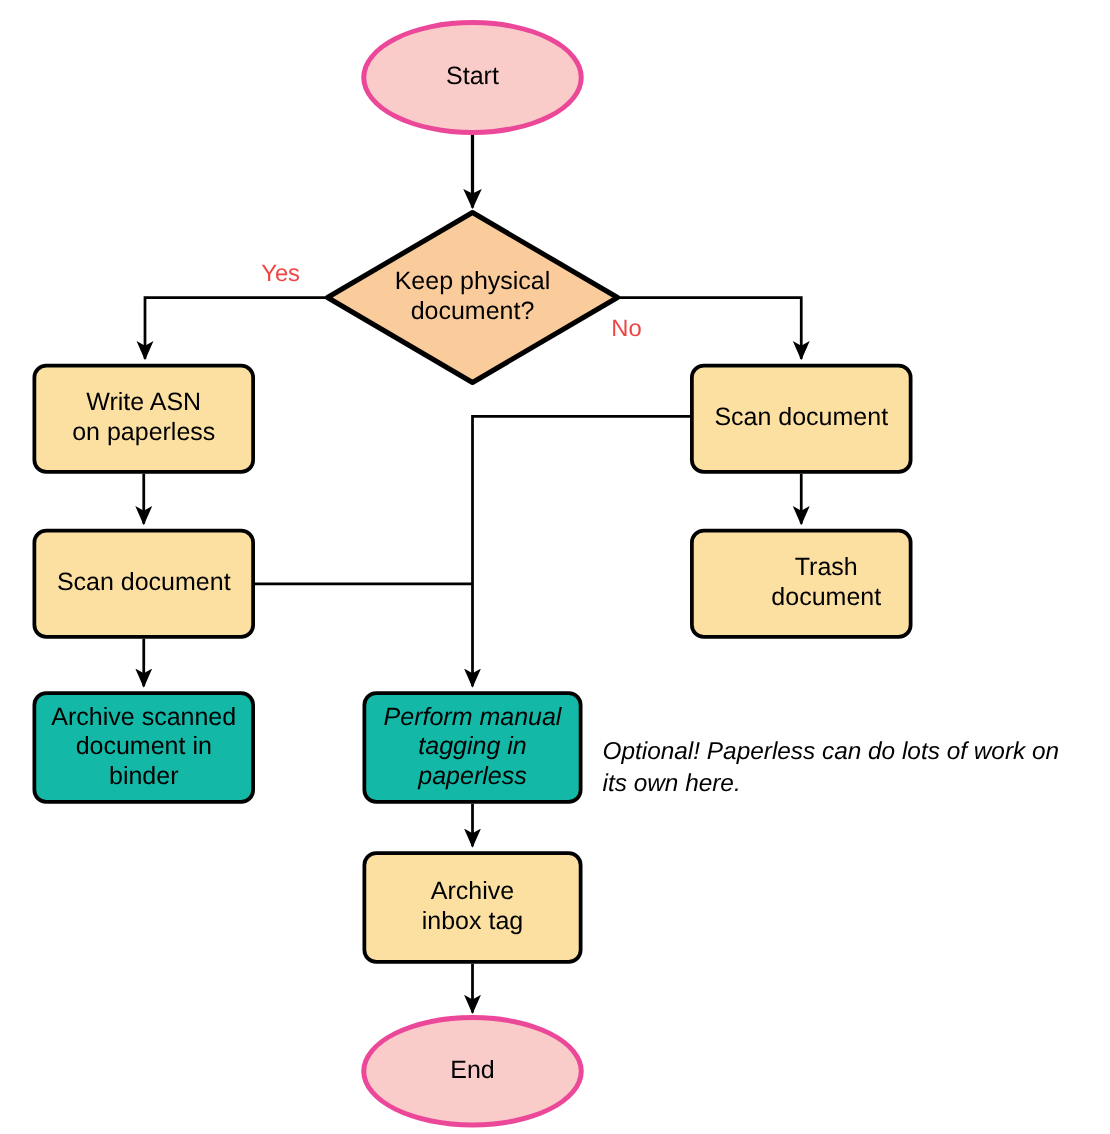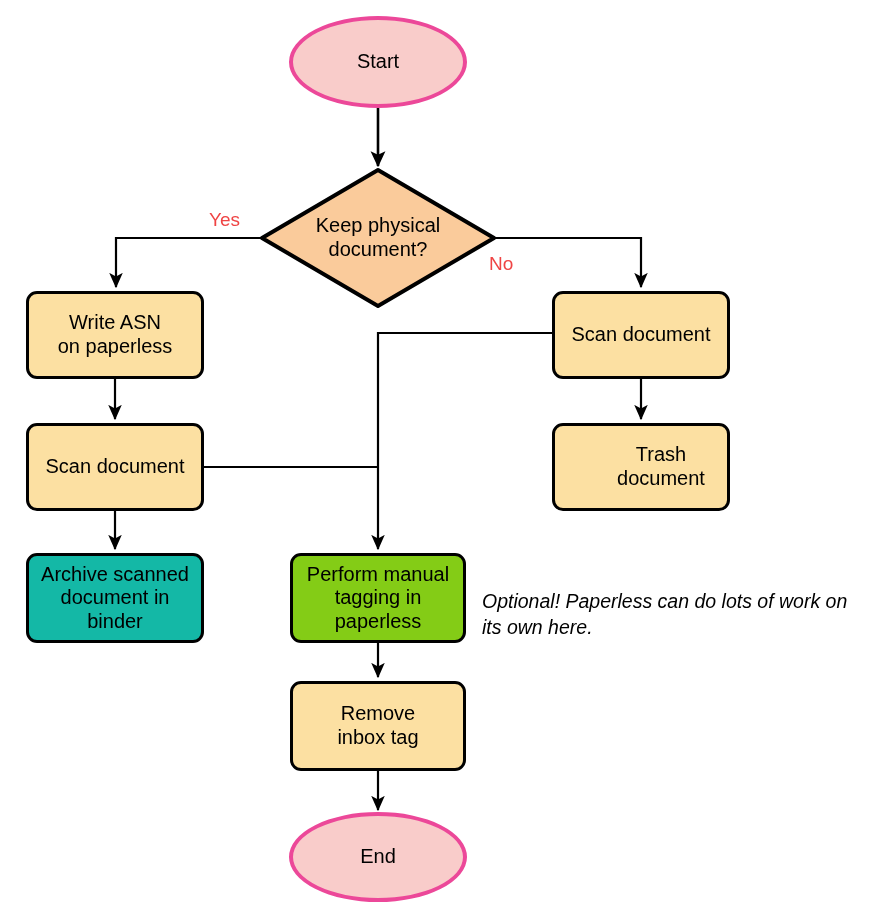--- a/index.html
+++ b/index.html
@@ -153,28 +153,28 @@
 </div>
 
 <div class="node process" style="left:552px; top:291px; width:178px; height:88px; background:#fce0a2;">
   <span>Scan document</span>
 </div>
 
 <div class="node process" style="left:552px; top:423px; width:178px; height:88px; background:#fce0a2;padding-left:40px;">
   <span>Trash document</span>
 </div>
 
-<div class="node process" style="left:290px; top:553px; width:176px; height:90px; background:#84cc16;">
+<div class="node process" style="left:290px; top:553px; width:176px; height:90px; background:#14b8a6;font-style:italic;">
   <span>Perform manual
 tagging in
 paperless</span>
 </div>
 
 <div class="node process" style="left:290px; top:681px; width:176px; height:90px; background:#fce0a2;">
-  <span>Remove
+  <span>Archive
 inbox tag</span>
 </div>
 
 <div class="node terminator" style="left:289px; top:812px; width:178px; height:90px; background:#f9ccca;">
   <span>End</span>
 </div>
 
 <div class="edge-label" style="left:209px; top:209px;">Yes</div>
 
 <div class="edge-label" style="left:489px; top:209px;margin-top:44px;">No</div>

